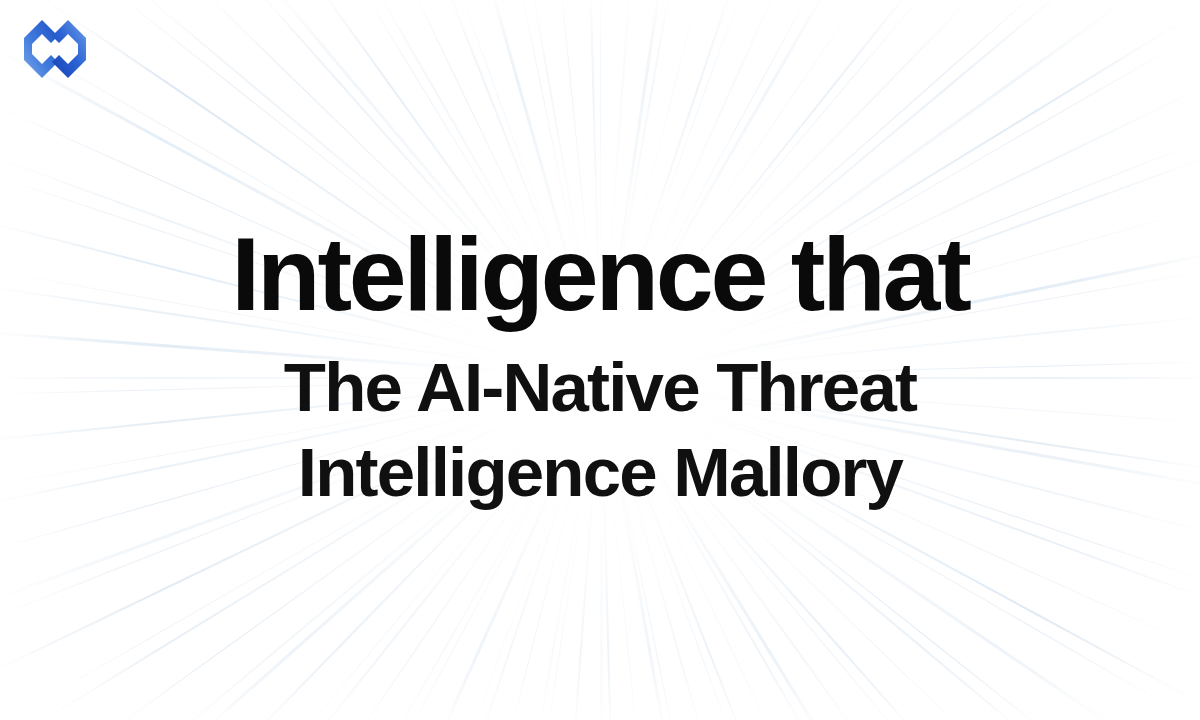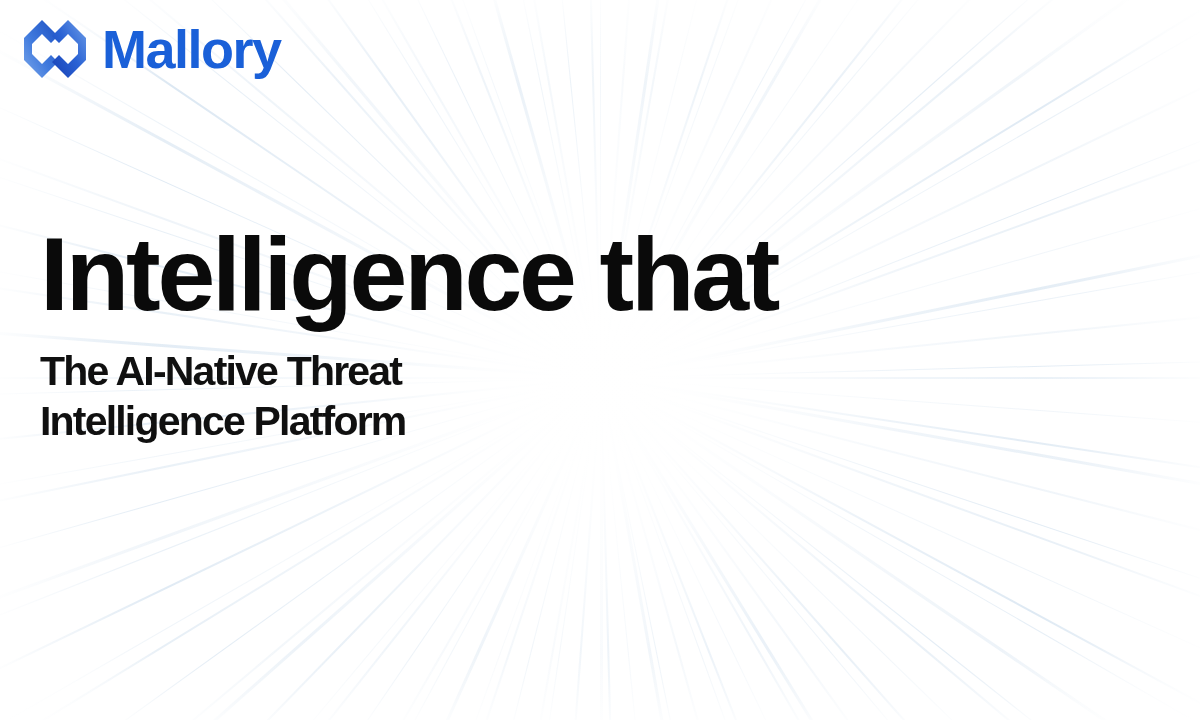--- a/index.html
+++ b/index.html
@@ -92,37 +92,37 @@
     white-space: nowrap;
   }
 
   
   #hero {
     position: absolute;
     left: 0;
     right: 0;
     top: 216px;
     z-index: 4;
-    margin-left: 40px;
+    text-align: center;
   }
   .headline {
     font-weight: bold;
     font-size: 104px;
     line-height: 1.12;
     letter-spacing: -3.2px;
     margin: 0;
     white-space: nowrap;
   }
   .headline.dark  { color: #0a0a0a; }
   .headline.blue  { color: #1a60d8; }
 
   #subhead {
     margin: 14px 0 0 0;
     font-weight: bold;
-    font-size: 41px;
+    font-size: 69px;
     line-height: 1.22;
     letter-spacing: -1.8px;
     color: #101010;
   }
   #subhead .sub-line { display: block; white-space: nowrap; }
 </style>
 </head>
 <body>
 
 <div id="stage">
@@ -256,24 +256,23 @@
             <stop offset="50%" stop-color="#2a62d4"></stop>
             <stop offset="100%" stop-color="#1840b4"></stop>
           </linearGradient>
         </defs>
 
         <path d="M20 2 L36 18 L29 25 L20 16 L10 26 L10 36 L20 46 L29 37 L36 44 L20 60 L2 42 L2 20 Z" fill="url(#gL)"></path>
 
         <path d="M46 2 L64 20 L64 42 L46 60 L30 44 L37 37 L46 46 L56 36 L56 26 L46 16 L37 25 L30 18 Z" fill="url(#gR)"></path>
       </svg>
     </span>
-    <span id="brand-name">Mallory</span>
   </div>
 
   <div id="hero">
     <h1 class="headline dark">Intelligence that</h1>
     <p id="subhead">
       <span class="sub-line">The AI-Native Threat</span>
-      <span class="sub-line">Intelligence Platform</span>
+      <span class="sub-line">Intelligence Mallory</span>
     </p>
   </div>
 
 </div>
 
 </body></html>

